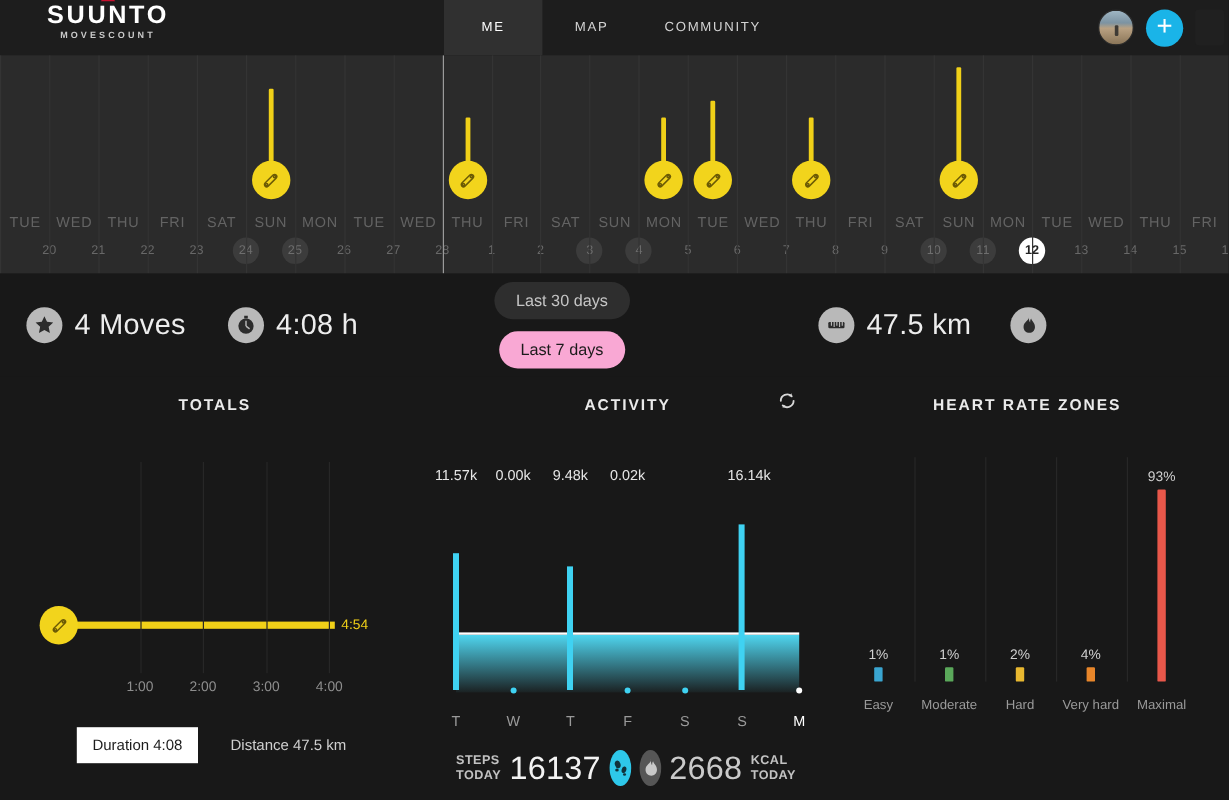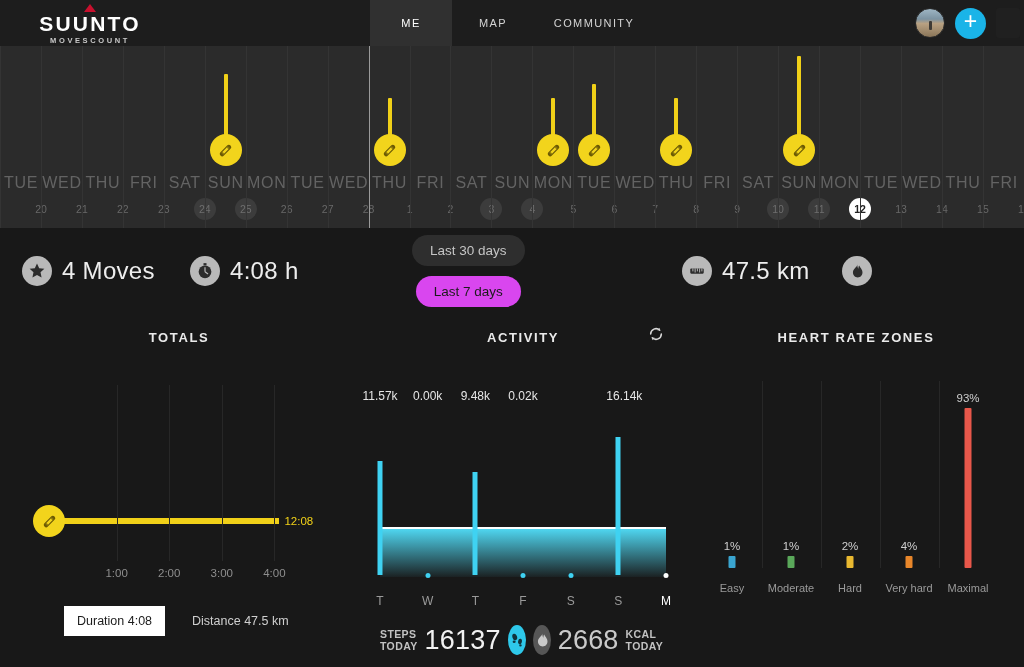--- a/index.html
+++ b/index.html
@@ -13,21 +13,21 @@
   #app { position: relative; width: 1024px; height: 667px; }
 
   
   .header {
     position: absolute; left: 0; top: 0; width: 1024px; height: 46px;
     background: #1d1d1d;
     display: flex; align-items: stretch;
   }
   .logo-wrap {
     width: 180px; display: flex; flex-direction: column;
-    align-items: center; justify-content: flex-end; padding-top: 18px;
+    align-items: center; justify-content: flex-start; padding-top: 2px;
   }
   .logo-mark {
     position: relative; width: 120px; text-align: center;
   }
   .logo-tri {
     position: absolute; left: 50%; top: -9px; transform: translateX(-50%);
     width: 0; height: 0;
     border-left: 6px solid transparent; border-right: 6px solid transparent;
     border-bottom: 8px solid #c8102e;
   }
@@ -87,21 +87,21 @@
     width: 4px; background: #f0d018; border-radius: 1px; bottom: 92px;
   }
   .cal-dot {
     position: absolute; left: 50%; transform: translateX(-50%);
     bottom: 62px; width: 32px; height: 32px; border-radius: 50%;
     background: #f2d41c; display: flex; align-items: center; justify-content: center;
   }
   .cal-dot svg { width: 17px; height: 17px; }
   .cal-dow {
     position: absolute; bottom: 36px; width: 100%; text-align: center;
-    font-size: 16px; letter-spacing: .7px; color: #636363;
+    font-size: 12px; letter-spacing: .7px; color: #636363;
   }
   .cal-num {
     position: absolute; bottom: 8px; width: 100%; text-align: center;
     font-size: 10.5px; color: #686868; margin-left: 20px;
   }
   .cal-num span {
     display: inline-flex; align-items: center; justify-content: center;
     width: 22px; height: 22px; border-radius: 50%;
   }
   .cal-num.weekend span { background: #3c3c3c; color: #6e6e6e; }
@@ -121,21 +121,21 @@
   }
   .stat-ico svg { width: 18px; height: 18px; }
   .stat-val { font-size: 24px; color: #ededed; letter-spacing: .3px; }
   .toggle-group {
     position: absolute; left: 412px; display: flex; gap: 10px; align-items: center; flex-direction: column;
   }
   .toggle {
     padding: 8px 18px; border-radius: 16px; font-size: 13.5px;
     cursor: pointer; background: #2e2e2e; color: #c5c5c5;
   }
-  .toggle.on { background: #d946ef; color: #1b1b1b; }
+  .toggle.on { background: #f9a8d4; color: #1b1b1b; }
 
   
   .panel { position: absolute; top: 330px; }
   .panel-title {
     text-align: center; font-size: 13px; letter-spacing: 1.6px;
     color: #eaeaea; font-weight: bold;
   }
 
   
   #panel-totals { left: 0; width: 358px; }
@@ -497,21 +497,21 @@
         <div class="totals-badge">
           <svg viewBox="0 0 24 24">
               <g stroke="#6b5a05" stroke-width="1.7" fill="none" stroke-linecap="round">
                 <path d="M5.5 18.5c-1-1-1-2.6 0-3.6l9.4-9.4c1-1 2.6-1 3.6 0s1 2.6 0 3.6l-9.4 9.4c-1 1-2.6 1-3.6 0z"></path>
                 <circle cx="7.3" cy="16.7" r="1.4"></circle>
                 <circle cx="16.7" cy="7.3" r="1.4"></circle>
               </g>
             </svg>
         </div>
         <div class="totals-bar" id="totals-bar" style="width: 216.432px;"></div>
-        <div class="totals-barval">12:08</div>
+        <div class="totals-barval">4:54</div>
       </div>
       <div class="totals-ticks" id="totals-ticks">
           <div class="totals-tick" style="left: 116.609px;">1:00</div>
           <div class="totals-tick" style="left: 169.217px;">2:00</div>
           <div class="totals-tick" style="left: 221.826px;">3:00</div>
           <div class="totals-tick" style="left: 274.435px;">4:00</div>
         </div>
     <div class="grid-v" style="left: 116.609px;"></div>
         <div class="grid-v" style="left: 169.217px;"></div>
         <div class="grid-v" style="left: 221.826px;"></div>

